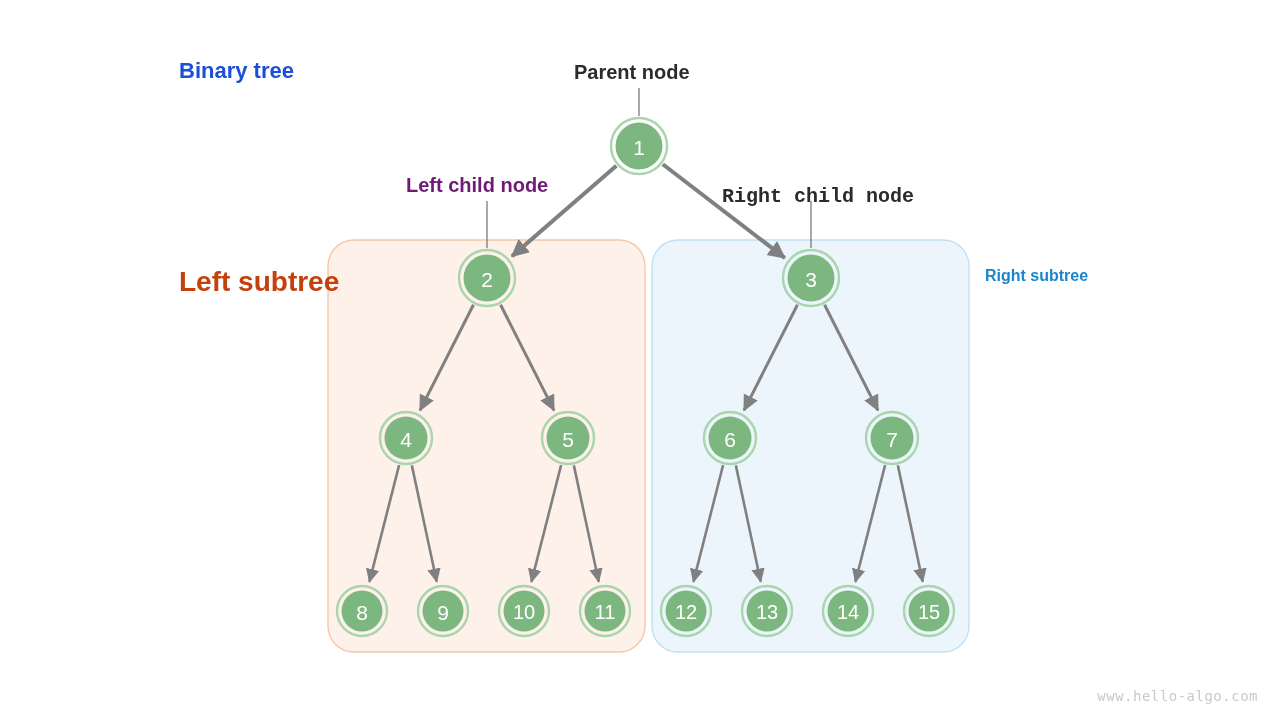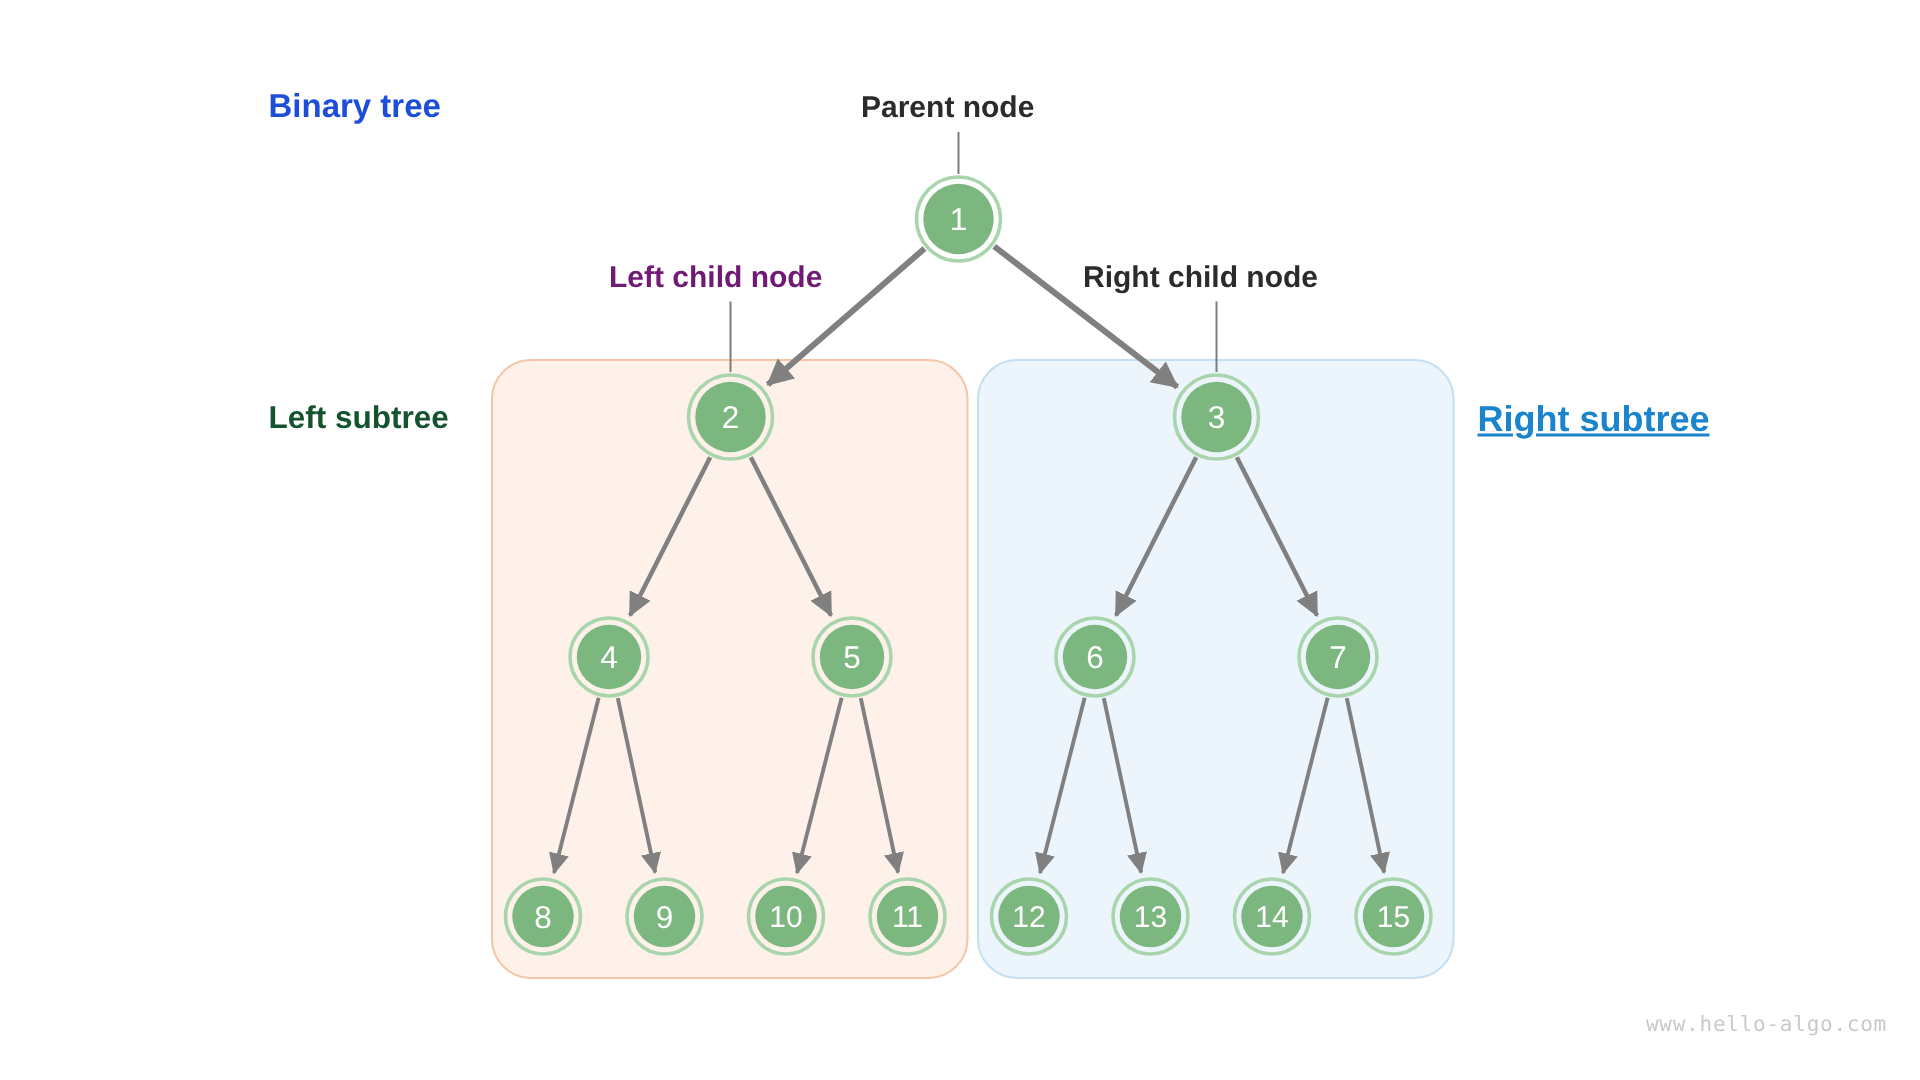--- a/index.html
+++ b/index.html
@@ -36,32 +36,31 @@
   }
   .label-title {
     font-size: 22px;
     color: #3f9e4d;
   }
   .label-callout {
     font-size: 20px;
     color: #2b2b2b;
   }
   .label-left-subtree {
-    font-size: 21px;
-    color: #14532d;
+    font-size: 28px;
+    color: #c2410c;
   }
   .label-right-subtree {
-    font-size: 24px;
+    font-size: 16px;
     color: #1a84cc;
-    text-decoration: underline;
   }
   .watermark {
     position: absolute;
     right: 22px;
-    bottom: 29px;
+    bottom: 16px;
     font-family: "DejaVu Sans Mono", monospace;
     font-size: 14px;
     color: #c9c9c9;
     letter-spacing: 0.5px;
     white-space: nowrap;
   }
   .node-text {
     font-family: "Liberation Sans", sans-serif;
     font-weight: normal;
     fill: #ffffff;
@@ -186,21 +185,21 @@
           <text x="929" y="612" class="node-text" font-size="20" fill="#ffffff">15</text>
         </g>
       </g>
   </svg>
 
   <div class="label label-title" id="title-label" style="left: 179px; top: 60px; color: #1d4ed8;">Binary tree</div>
 
   <div id="callout-labels">
       <div class="label label-callout" style="left: 574px; top: 62px; color: rgb(43, 43, 43); text-align: center;">Parent node</div>
       <div class="label label-callout" style="left: 406px; top: 175px; color: #701a75;">Left child node</div>
-      <div class="label label-callout" style="left: 722px; top: 175px; color: rgb(43, 43, 43);">Right child node</div>
+      <div class="label label-callout" style="left: 722px; top: 187px; color: rgb(43, 43, 43); font-family: Liberation Mono, monospace;">Right child node</div>
     </div>
   <div id="subtree-labels">
       <div class="label label-left-subtree" style="left: 179px; top: 268px;">Left subtree</div>
       <div class="label label-right-subtree" style="left: 985px; top: 268px;">Right subtree</div>
     </div>
 
   <div class="watermark">www.hello-algo.com</div>
 </div>
 
 </body></html>

